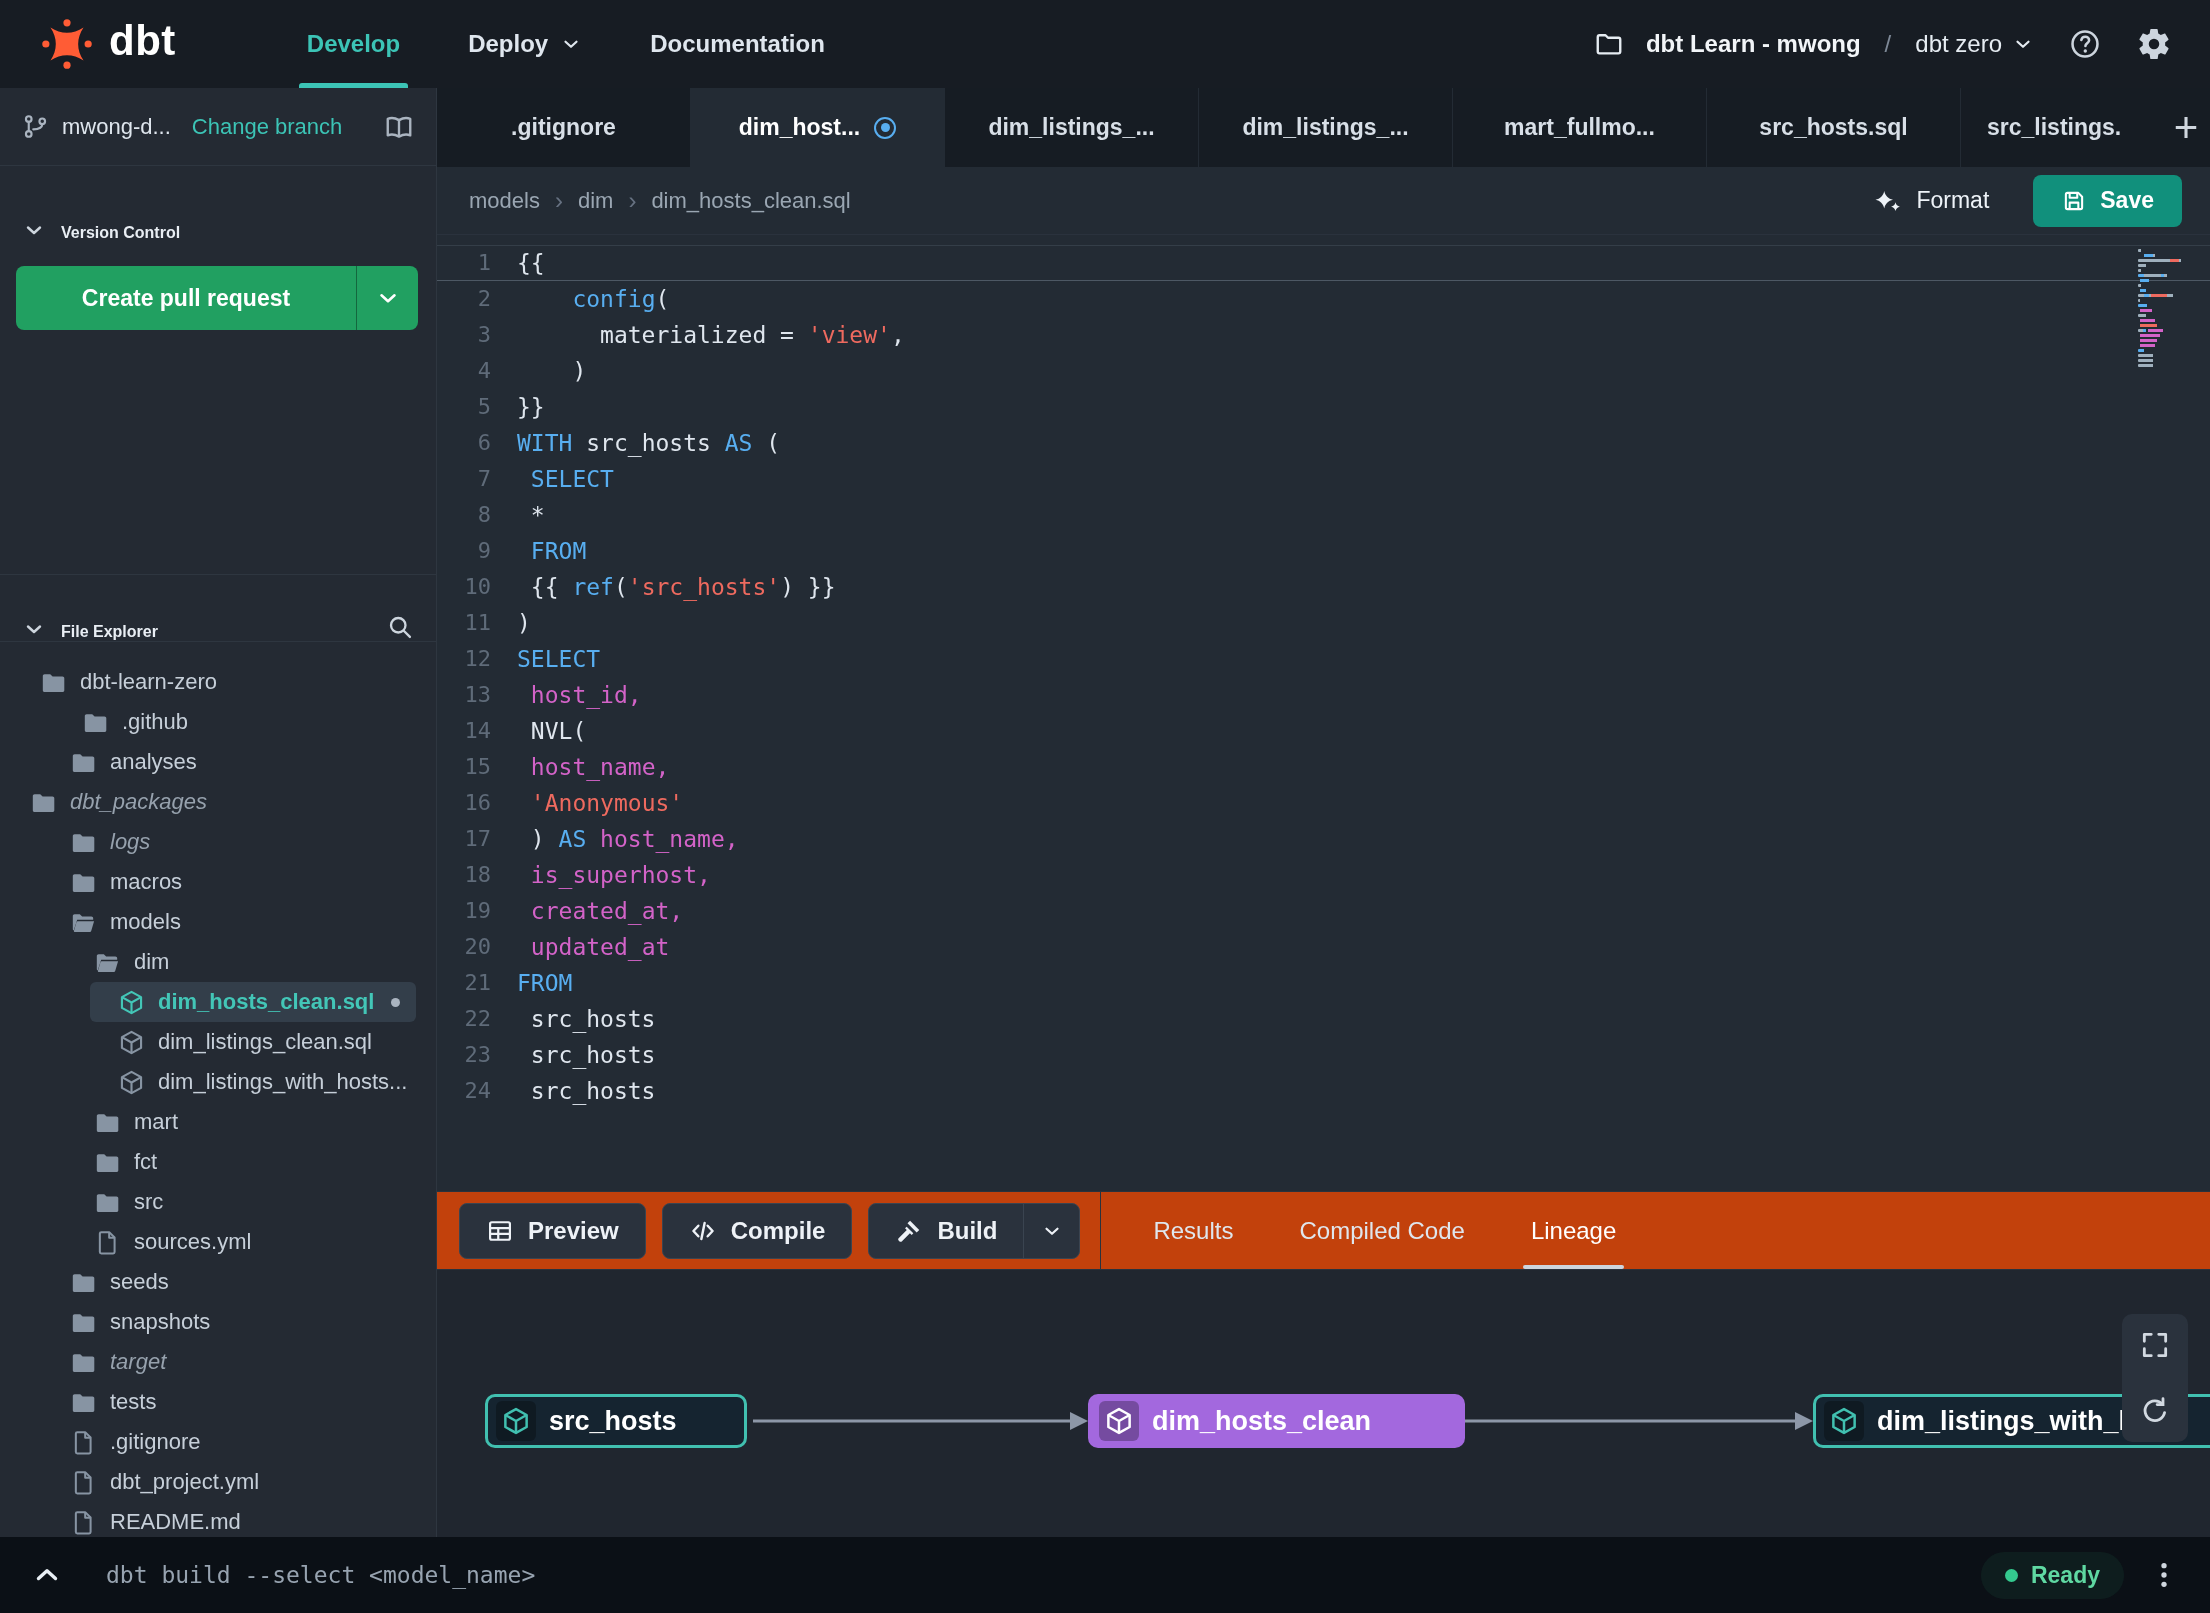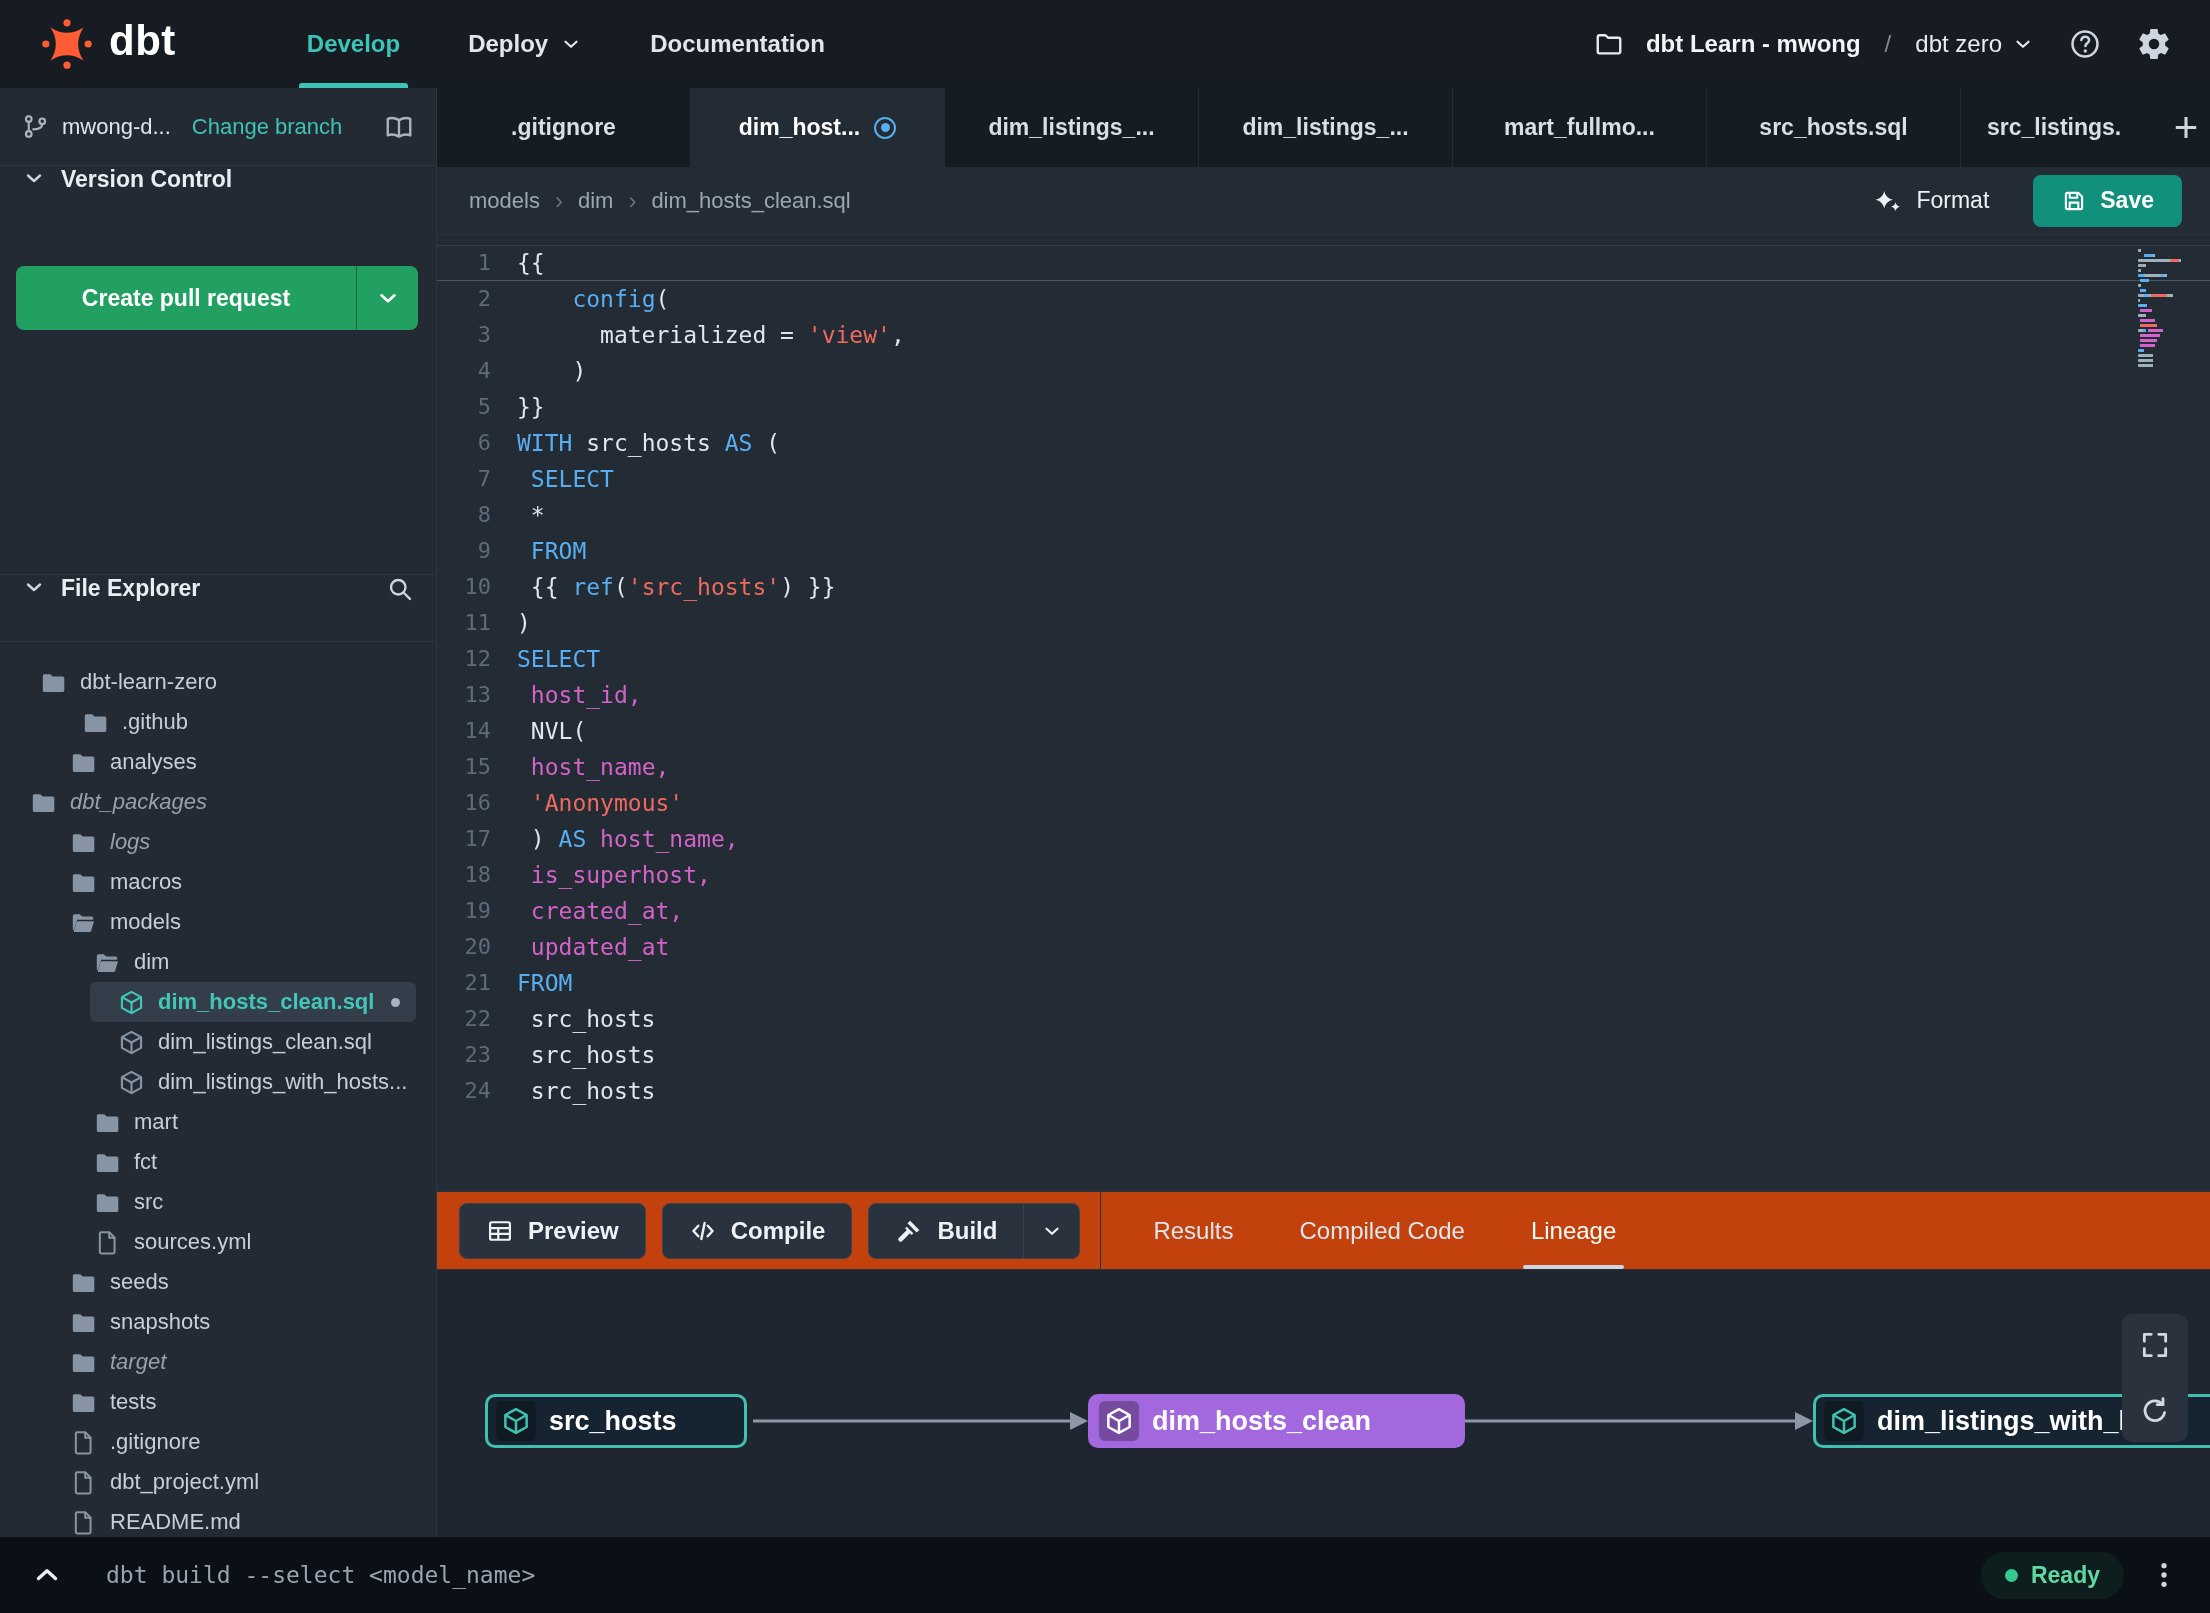--- a/index.html
+++ b/index.html
@@ -27,21 +27,21 @@
   
   .body{flex:1;display:flex;min-height:0}
 
   
   .sidebar{width:437px;background:#242a33;border-right:1px solid #2e3640;display:flex;flex-direction:column;flex:0 0 auto}
   .branch-row{height:78px;display:flex;align-items:center;padding:0 22px;gap:13px;border-bottom:1px solid #2e3640;flex:0 0 auto}
   .branch-row .ic{color:#aab4c0}
   .branch-name{font-size:22px;color:#dfe6ee;white-space:nowrap}
   .change-branch{font-size:22px;color:#3cc4b6;margin-left:8px;cursor:pointer;white-space:nowrap}
   .branch-book{margin-left:auto;color:#aab4c0}
-  .section-header{height:76px;display:flex;align-items:flex-start;gap:15px;padding:0 22px;font-size:23px;font-weight:700;color:#e9eef4;flex:0 0 auto;cursor:pointer}
+  .section-header{height:76px;display:flex;align-items:flex-end;gap:15px;padding:0 22px;font-size:16px;font-weight:700;color:#e9eef4;flex:0 0 auto;cursor:pointer}
   .section-header .chev{color:#cdd5de}
   .section-header.fe{height:68px;border-top:1px solid #2e3640;border-bottom:1px solid #2e3640}
   .fe-search{margin-left:auto;color:#cdd5de}
   .vc-body{height:332px;flex:0 0 auto}
   .pr-btn{margin:24px 18px 0 16px;height:64px;background:#21a061;border-radius:8px;display:flex;color:#fff;overflow:hidden;cursor:pointer}
   .pr-main{flex:1;display:flex;align-items:center;justify-content:center;font-size:23px;font-weight:600}
   .pr-caret{width:62px;border-left:1px solid rgba(8,46,27,.5);display:flex;align-items:center;justify-content:center}
   .tree{flex:1;overflow:hidden;padding-top:20px}
   .tree-row{height:40px;display:flex;align-items:center;gap:13px;font-size:22px;color:#c6cfd9;cursor:pointer;white-space:nowrap}
   .tree-row .ticon{width:27px;height:27px;color:#8794a3}

